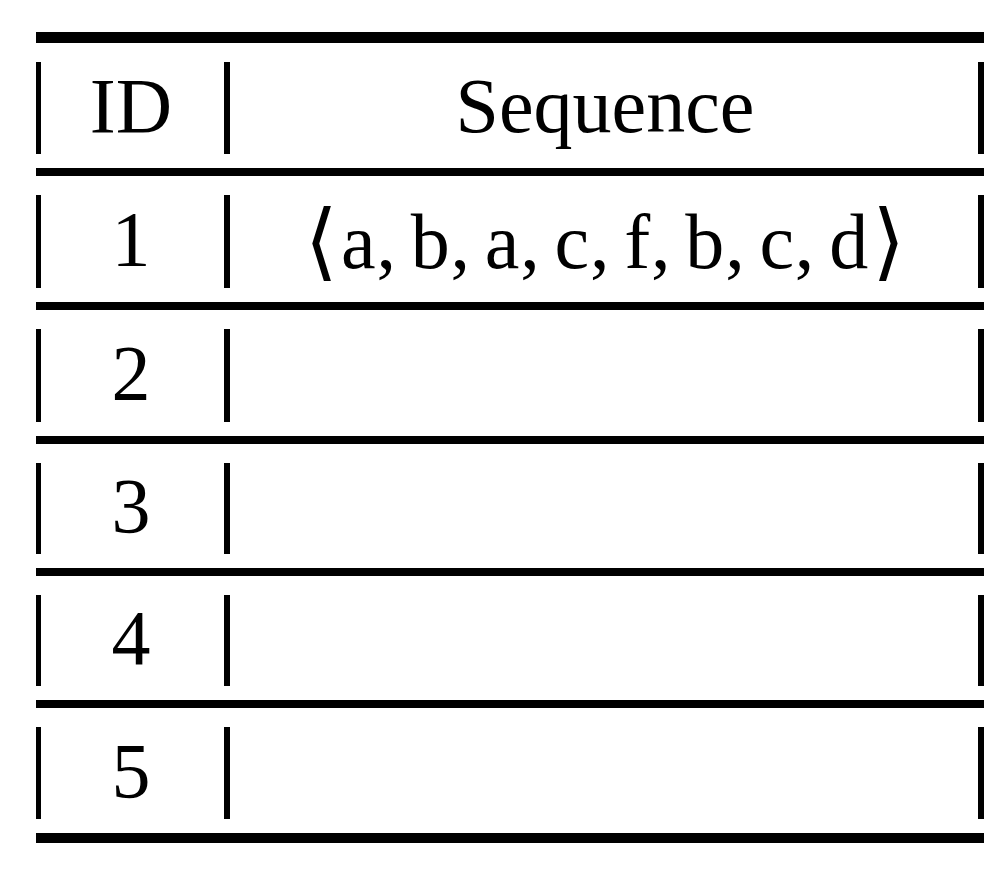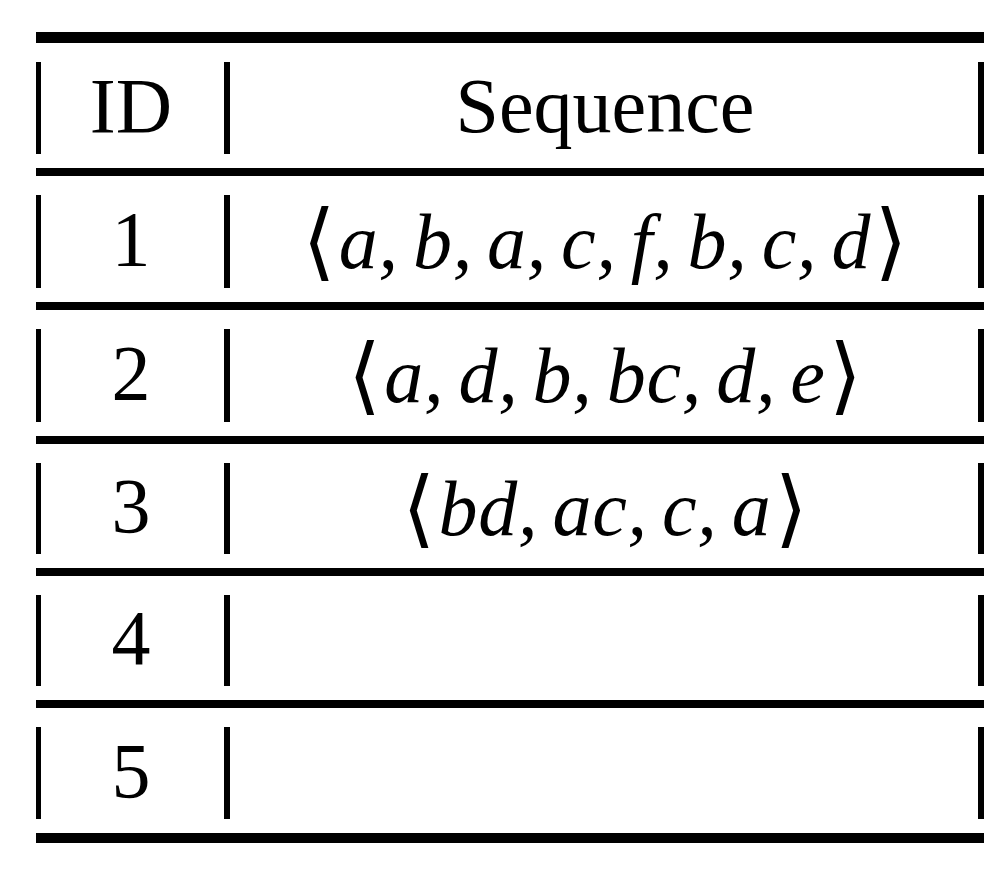--- a/index.html
+++ b/index.html
@@ -46,21 +46,20 @@
     display: flex;
     align-items: center;
     justify-content: center;
     font-size: 78px;
     line-height: 1;
     white-space: nowrap;
   }
   .c1 { left: 0; width: 190px; }
   .c2 { left: 190px; right: 0; }
   .seq .mi {
-    font-style: italic;
     letter-spacing: 0.01em;
     word-spacing: -0.08em;
   }
   .br {
     font-family: "DejaVu Sans", sans-serif;
     font-style: normal;
     font-size: 108%;
     position: relative;
     top: 0.02em;
   }
@@ -102,36 +101,30 @@
 
   <div class="rule"></div>
 
   <div class="trow" style="height:126px">
     <span class="vbar vbar-left"></span>
     <span class="vbar vbar-sep"></span>
     <span class="vbar vbar-right"></span>
     <div class="cell c1">
         <span>2</span>
       </div>
-    <div class="cell c2 seq">
-        <span><span class="br br-open">⟨</span><span class="mi">a, d, b, bc, d, e</span><span class="br br-close">⟩</span></span>
-      </div>
   </div>
 
   <div class="rule"></div>
 
   <div class="trow" style="height:124px">
     <span class="vbar vbar-left"></span>
     <span class="vbar vbar-sep"></span>
     <span class="vbar vbar-right"></span>
     <div class="cell c1">
         <span>3</span>
-      </div>
-    <div class="cell c2 seq">
-        <span><span class="br br-open">⟨</span><span class="mi">bd, ac, c, a</span><span class="br br-close">⟩</span></span>
       </div>
   </div>
 
   <div class="rule"></div>
 
   <div class="trow" style="height:124px">
     <span class="vbar vbar-left"></span>
     <span class="vbar vbar-sep"></span>
     <span class="vbar vbar-right"></span>
     <div class="cell c1">

